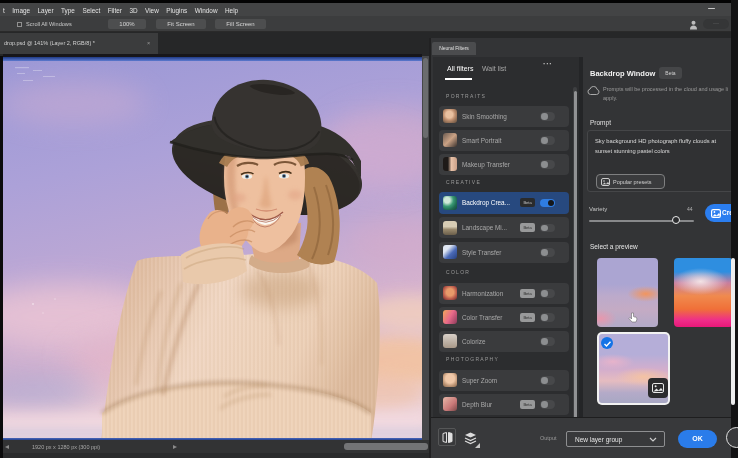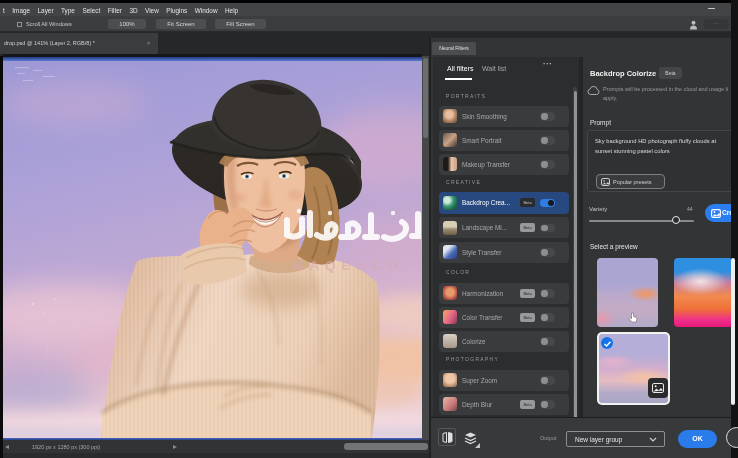--- a/index.html
+++ b/index.html
@@ -209,33 +209,20 @@
     <div class="abs" style="left:1px;top:2px;width:5px;height:80px;background:#6b6c6e;border-radius:3px;"></div>
   </div>
 
   <div class="abs" style="left:3px;top:440px;width:426px;height:18px;background:#323334;">
     <div class="abs" style="left:2px;top:5px;width:0;height:0;border-top:2.5px solid transparent;border-bottom:2.5px solid transparent;border-right:4px solid #8a8a8a;"></div>
     <div class="abs" style="left:29px;top:3.5px;color:#a8a8a8;font-size:5.5px;">1920 px x 1280 px (300 ppi)</div>
     <div class="abs" style="left:170px;top:5px;width:0;height:0;border-top:2.5px solid transparent;border-bottom:2.5px solid transparent;border-left:4px solid #8a8a8a;"></div>
     <div class="abs" style="left:341px;top:3px;width:84px;height:7px;background:#737476;border-radius:3px;"></div>
     <div class="abs" style="left:0;top:13px;width:426px;height:5px;background:#2a2b2c;"></div>
   </div>
-  <div class="abs" style="left:280px;top:200px;width:142px;height:80px;overflow:hidden;">
-    <svg width="142" height="80" viewBox="0 0 142 80">
-      <g stroke="#ffffff" stroke-width="6" stroke-linecap="round" fill="none" opacity="0.88">
-        <path d="M7 35 L7 20 M7 35 Q16 39 22 33 L22 19 M30 35 L30 13 M37 35 Q46 41 54 34 Q58 26 52 24 Q46 25 47 31 L47 35 M61 37 L72 37 Q80 35 78 27 Q74 21 68 25 L68 33 M85 37 L97 37 M91 37 L91 15 M104 37 Q115 42 124 34 Q129 26 122 22 M132 36 L138 36 L138 14"></path>
-      </g>
-      <g fill="#ffffff" opacity="0.82" id="wmdots">
-        <circle cx="19" cy="11" r="2.2"></circle>
-          <circle cx="50" cy="13" r="2.2"></circle>
-          <circle cx="113" cy="13" r="2.2"></circle>
-      </g>
-      <text x="12" y="70" font-size="13.5" font-weight="bold" letter-spacing="6" fill="rgba(216,168,178,0.66)" font-family="Liberation Sans, sans-serif">MAQESCO</text>
-    </svg>
-  </div>
 
   <div class="abs" style="left:429px;top:38px;width:302px;height:420px;background:#333436;border-left:2px solid #212122;">
 
     <div class="abs" style="left:1px;top:4px;width:44px;height:13px;background:#4b4c4e;border-radius:2px 2px 0 0;color:#e0e0e0;font-size:5px;text-align:center;line-height:13px;">Neural Filters</div>
 
     <div class="abs" style="left:2px;top:19px;width:146px;height:360px;background:#2c2d2f;">
       <div class="abs" style="left:14px;top:8px;font-size:7px;color:#fff;">All filters</div>
       <div class="abs" style="left:12px;top:21px;width:27px;height:1.5px;background:#fff;"></div>
       <div class="abs" style="left:49px;top:8px;font-size:7px;color:#a6a6a6;">Wait list</div>
       <div class="abs" style="left:110px;top:2px;font-size:8px;font-weight:bold;color:#c0c0c0;letter-spacing:0.5px;">···</div>
@@ -325,21 +312,21 @@
             <i></i>
           </span>
         </div>
       <div class="abs" style="left:140px;top:30px;width:4px;height:344px;background:#3e3f41;border-radius:2px;"></div>
       <div class="abs" style="left:140.5px;top:34px;width:3.5px;height:334px;background:#919294;border-radius:2px;"></div>
     </div>
 
     <div class="abs" style="left:148px;top:19px;width:4px;height:360px;background:#242527;"></div>
 
     <div class="abs" style="left:152px;top:19px;width:150px;height:360px;background:#333436;overflow:visible;">
-      <div class="abs" style="left:7px;top:11.5px;font-size:7.5px;font-weight:bold;color:#f2f2f2;">Backdrop Colorize</div>
+      <div class="abs" style="left:7px;top:11.5px;font-size:7.5px;font-weight:bold;color:#f2f2f2;">Backdrop Window</div>
       <div class="abs" style="left:76px;top:9.5px;width:23px;height:12.5px;background:#454648;border-radius:3px;color:#d0d0d0;font-size:5px;text-align:center;line-height:12.5px;">Beta</div>
       <svg class="abs" style="left:4px;top:29px;" width="13" height="10" viewBox="0 0 13 10">
           <path d="M3.5 8.5h6a2.6 2.6 0 0 0 .6-5.1 3.6 3.6 0 0 0-7-.4A2.8 2.8 0 0 0 3.5 8.5z" fill="none" stroke="#aaa" stroke-width="1"></path>
         </svg>
       <div class="abs" style="left:20px;top:27.5px;width:132px;font-size:5.5px;color:#9a9a9a;line-height:9px;white-space:nowrap;overflow:hidden;">Prompts will be processed in the cloud and usage li<br>apply.</div>
       <div class="abs" style="left:7px;top:62px;font-size:6.5px;color:#e0e0e0;">Prompt</div>
       <div class="abs" style="left:4px;top:73px;width:147px;height:62px;background:#303133;border:1px solid #454648;border-radius:3px;">
         <div class="abs" style="left:7px;top:6px;width:135px;font-size:5.8px;color:#dcdcdc;line-height:9.5px;">Sky background HD photograph fluffy clouds at sunset stunning pastel colors</div>
         <div class="abs" style="left:8px;top:43px;width:69px;height:15px;background:#3a3b3d;border:1px solid #7e7f80;border-radius:4px;">
           <svg class="abs" style="left:4px;top:3px;" width="9" height="8" viewBox="0 0 9 8">

